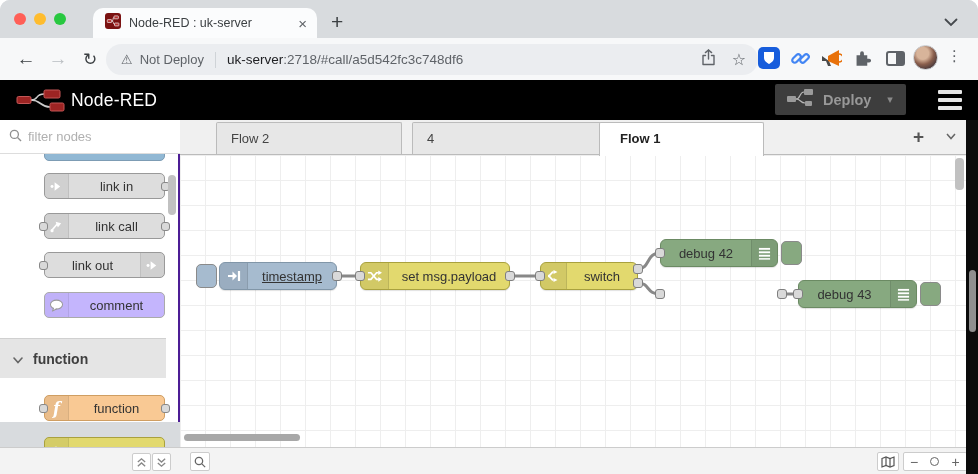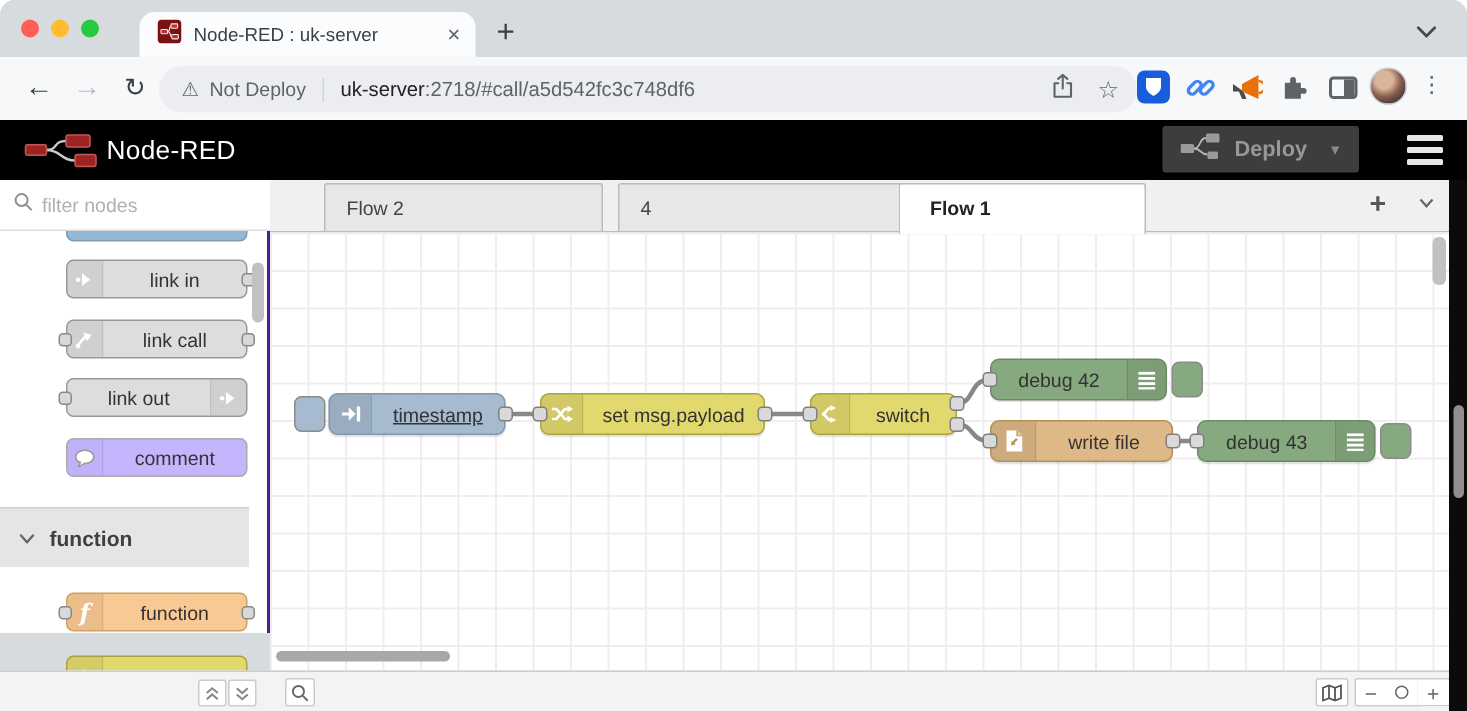--- a/index.html
+++ b/index.html
@@ -433,31 +433,20 @@
                 <rect x="1" y="4.7" width="12" height="2"></rect>
                 <rect x="1" y="8.4" width="12" height="2"></rect>
                 <rect x="1" y="12" width="12" height="1.6"></rect>
               </g>
             </svg>
         </span>
       </div>
       <span class="port" style="left:475px; top:93px;"></span>
       <div id="debug42-toggle" class="side-btn"></div>
 
-      <div class="fnode n-file" style="left:480px; top:125px; width:122px;">
-        <span class="nicon left" style="width:30px;">
-          <svg width="14" height="16" viewBox="0 0 14 16">
-              <path d="M2 1 H9 L12.5 4.5 V15 H2 Z" fill="#fff"></path>
-              <path d="M9 1 V4.5 H12.5" fill="#e6c9a2" stroke="#c89255" stroke-width="0.8"></path>
-              <path d="M9 6.5 L6 9.5" stroke="#c98e4d" stroke-width="1.6"></path>
-              <path d="M5 11 L5.4 7.8 L8.2 10.2 Z" fill="#c98e4d"></path>
-            </svg>
-        </span>
-        <span class="nlbl">write file</span>
-      </div>
       <span class="port" style="left:475px; top:134px;"></span>
       <span class="port" style="left:597px; top:134px;"></span>
 
       <div class="fnode n-debug" style="left:618px; top:125px; width:119px;">
         <span class="nlbl">debug 43</span>
         <span class="nicon right" style="width:26px;">
           <svg width="13" height="13" viewBox="0 0 14 14">
               <g fill="#fff">
                 <rect x="1" y="1" width="12" height="2"></rect>
                 <rect x="1" y="4.7" width="12" height="2"></rect>

